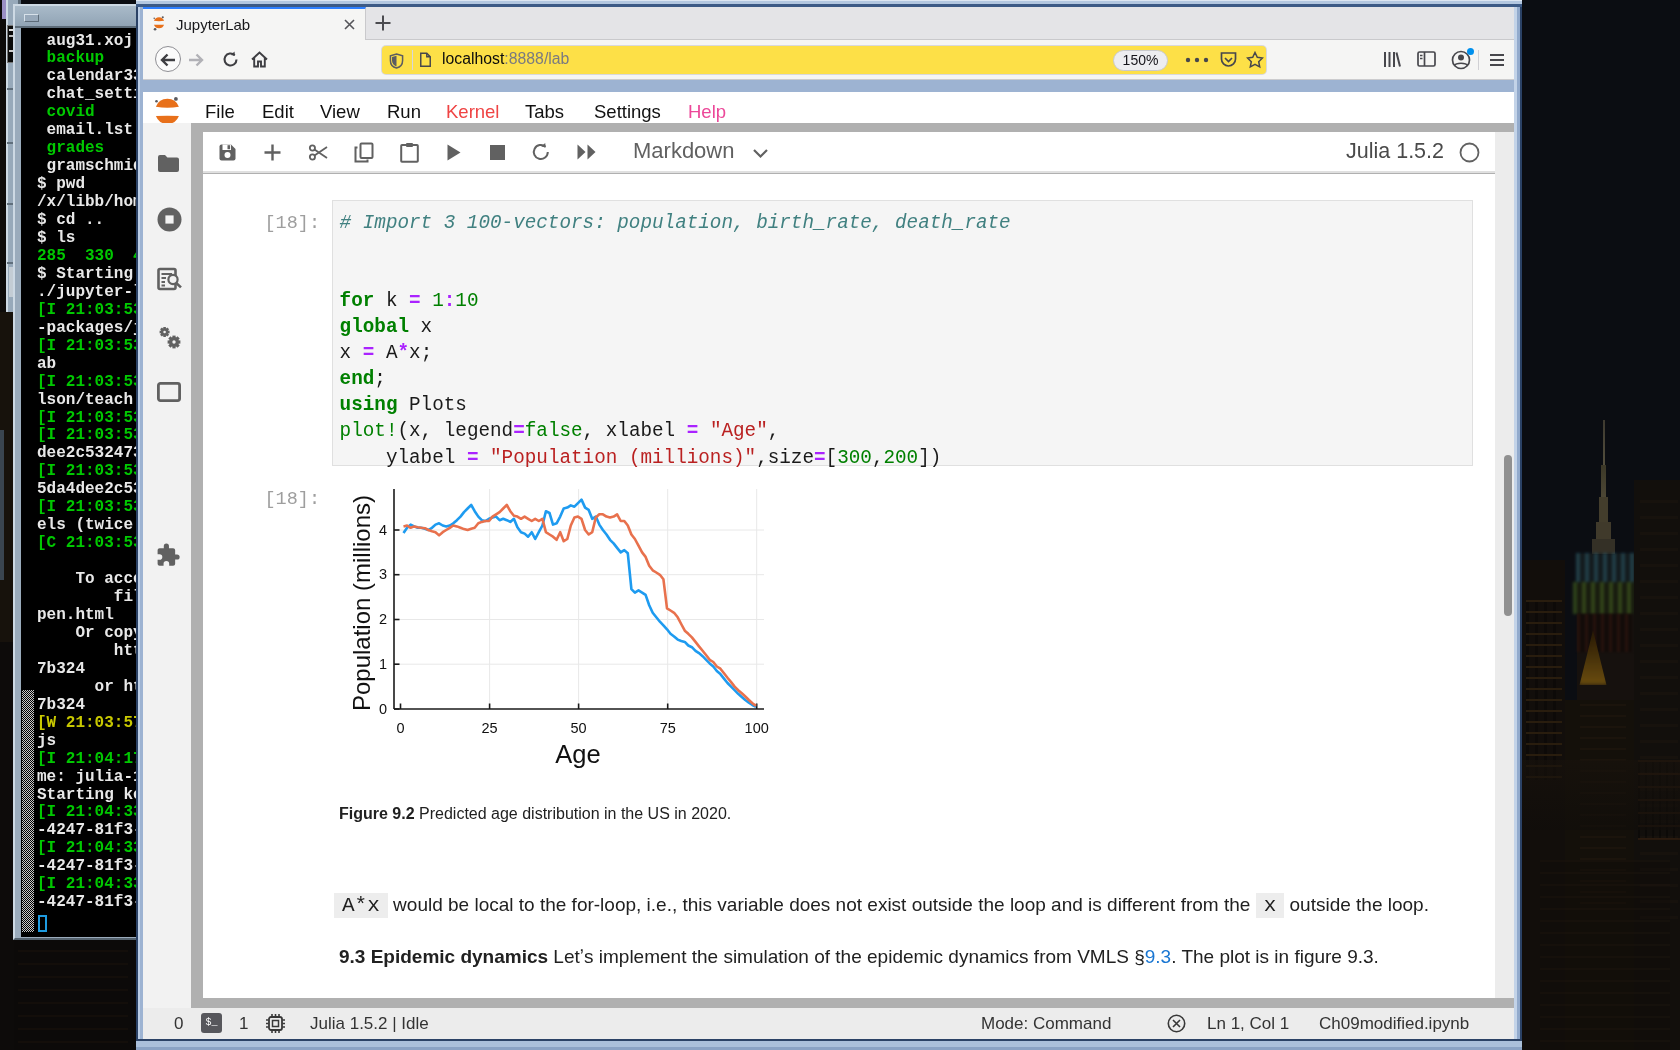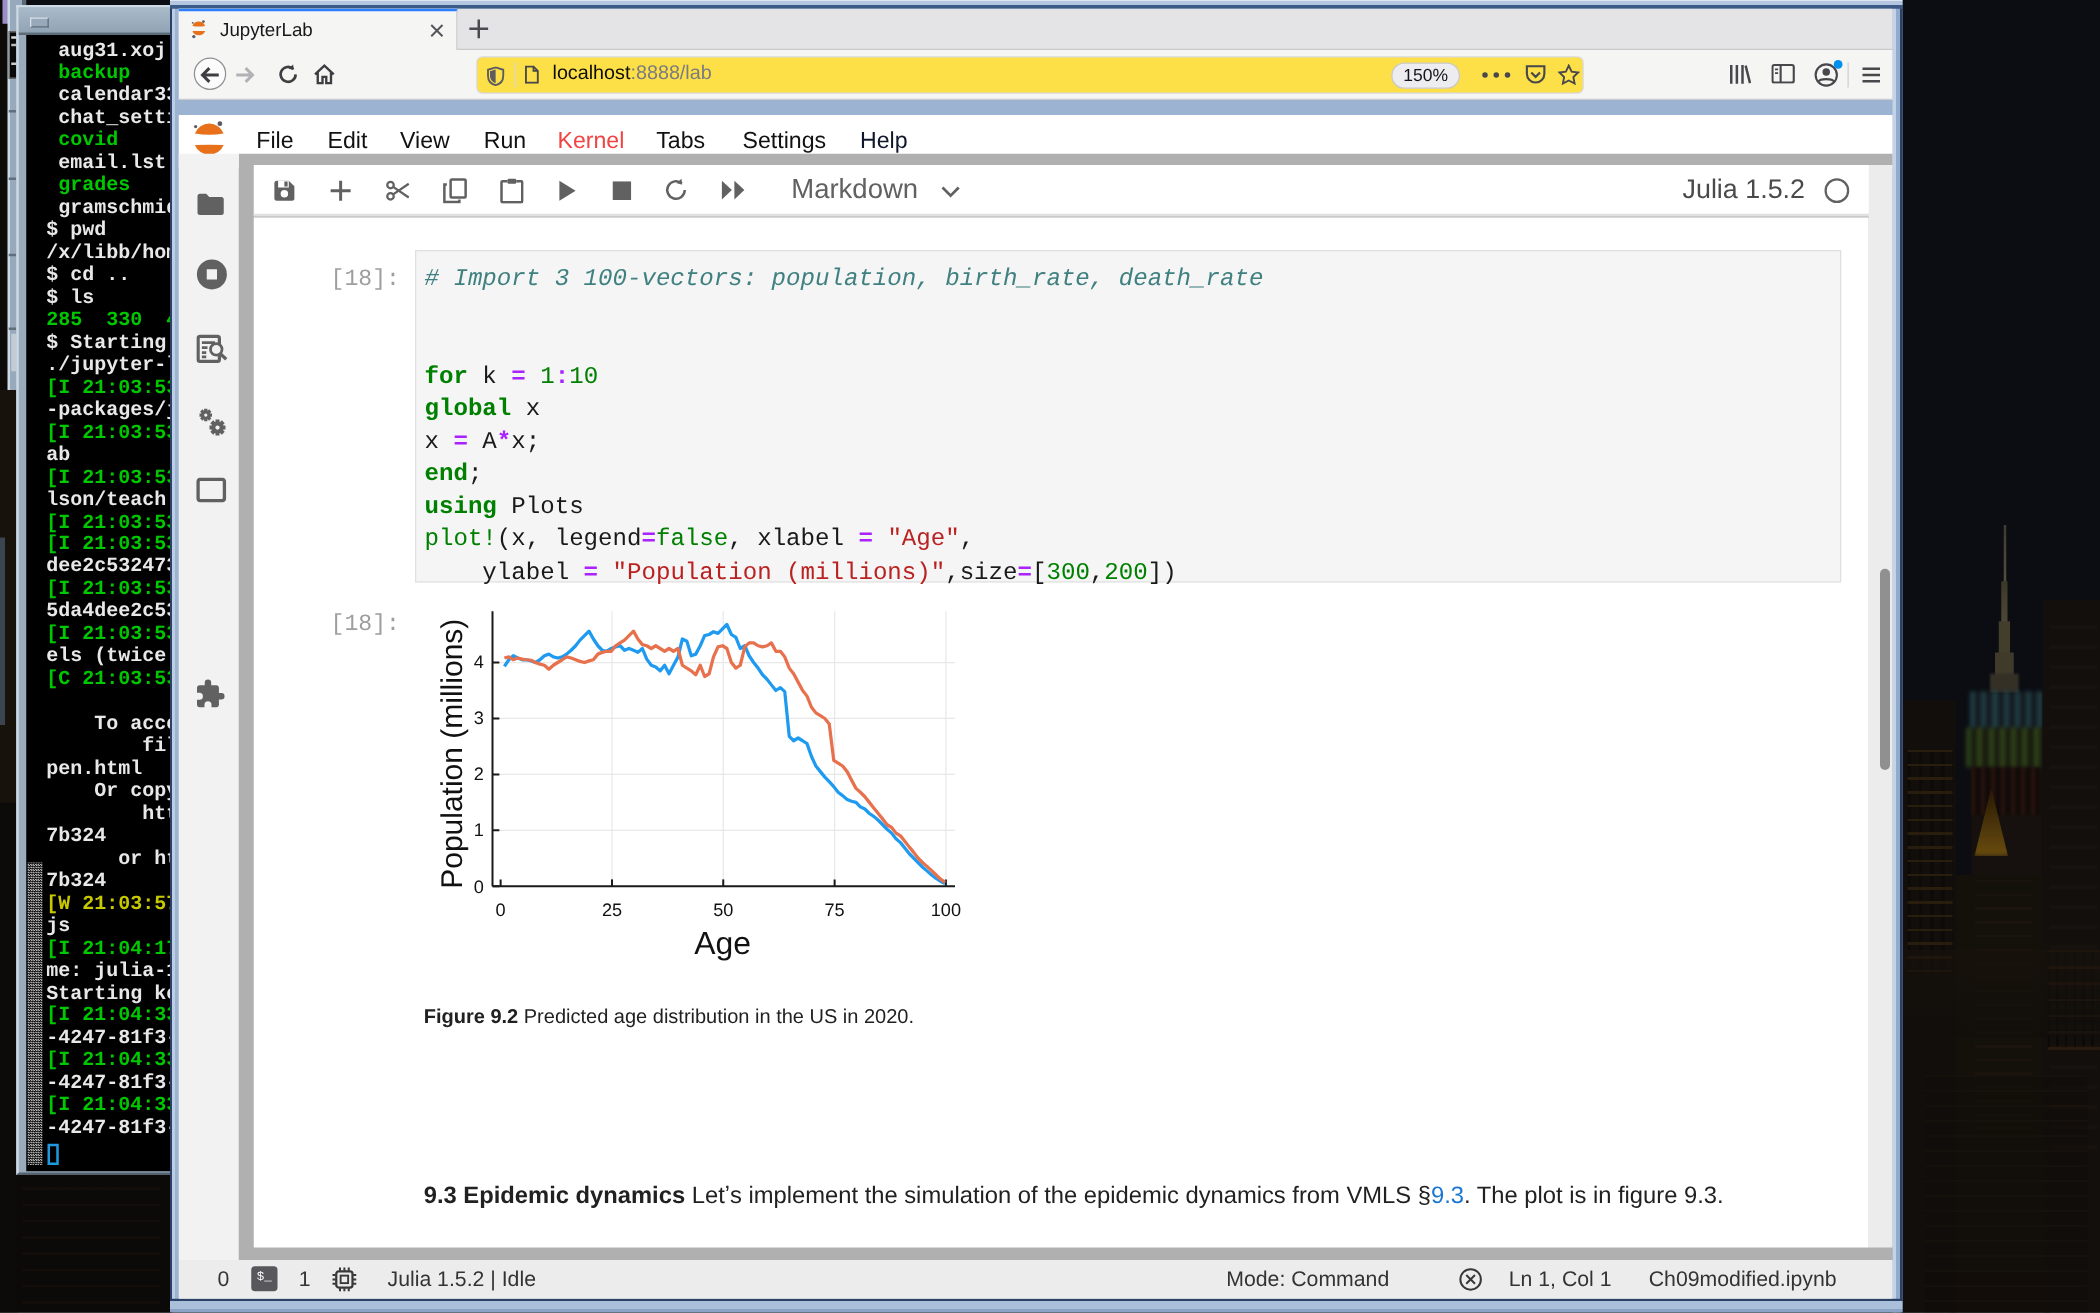--- a/index.html
+++ b/index.html
@@ -226,21 +226,21 @@
       <circle cx="4.5" cy="5.2" r="1.3" fill="#5a5a5f"></circle>
       <circle cx="6.4" cy="30" r="2.4" fill="#5a5a5f"></circle>
     </svg>
     <span class="abs" style="left:62px;top:9px;font-size:18.5px;color:#111;">File</span>
     <span class="abs" style="left:119px;top:9px;font-size:18.5px;color:#111;">Edit</span>
     <span class="abs" style="left:177px;top:9px;font-size:18.5px;color:#111;">View</span>
     <span class="abs" style="left:244px;top:9px;font-size:18.5px;color:#111;">Run</span>
     <span class="abs" style="left:303px;top:9px;font-size:18.5px;color:#ef4444;">Kernel</span>
     <span class="abs" style="left:382px;top:9px;font-size:18.5px;color:#111;">Tabs</span>
     <span class="abs" style="left:451px;top:9px;font-size:18.5px;color:#111;">Settings</span>
-    <span class="abs" style="left:545px;top:9px;font-size:18.5px;color:#0f172a;">Help</span>
+    <span class="abs" style="left:545px;top:9px;font-size:18.5px;color:#ec4899;">Help</span>
   </div>
 
   <div class="abs" style="left:55px;top:123px;width:1323px;height:885px;background:#b0b0b0;"></div>
 
   <div class="abs" id="sidebar" style="left:7px;top:123px;width:48px;height:885px;background:#f2f2f2;">
     <svg class="abs" style="left:14px;top:31px;" width="23" height="19" viewBox="0 0 23 19">
         <path d="M1 3 q0-2 2-2 h5 l2.4 2.6 H20 q2 0 2 2 V16 q0 2 -2 2 H3 q-2 0 -2-2 Z" fill="#616161"></path>
       </svg>
     <svg class="abs" style="left:14px;top:84px;" width="25" height="25" viewBox="0 0 25 25">
         <circle cx="12.5" cy="12.5" r="12" fill="#616161"></circle>
@@ -412,18 +412,19 @@
         <text x="50" y="54.5" text-anchor="end">4</text>
       </g>
       <text x="241" y="283" text-anchor="middle" font-family="Liberation Sans, sans-serif" font-size="25.5" fill="#111">Age</text>
       <text x="32.5" y="123" text-anchor="middle" font-family="Liberation Sans, sans-serif" font-size="24" fill="#111" transform="rotate(-90 32.5 123)">Population (millions)</text>
 
       <polyline fill="none" stroke="#1e9bf0" stroke-width="2.6" stroke-linejoin="round" points="66.5,53.1 70.1,47.8 73.6,44.6 77.2,46.4 80.7,47.8 84.3,47.8 87.9,48.7 91.4,50.0 95.0,47.8 98.5,44.6 102.1,43.3 105.7,45.5 109.2,46.4 112.8,45.5 116.3,43.3 119.9,40.2 123.5,36.6 127.0,32.1 130.6,28.5 134.2,24.9 137.7,31.2 141.3,36.6 144.8,40.2 148.4,41.0 152.0,38.8 155.5,37.5 159.1,36.6 162.6,40.2 166.2,38.8 169.8,40.2 173.3,41.9 176.9,38.8 180.4,47.3 184.0,52.2 187.6,53.6 191.1,56.7 194.7,52.2 198.2,59.0 201.8,52.2 205.4,45.5 208.9,31.2 212.5,33.0 216.0,44.6 219.6,43.3 223.2,36.6 226.7,28.5 230.3,27.6 233.8,25.4 237.4,26.7 241.0,23.1 244.5,19.6 248.1,27.6 251.7,29.9 255.2,38.8 258.8,36.6 262.3,44.6 265.9,50.0 269.5,54.5 273.0,59.8 276.6,63.4 280.1,67.9 283.7,72.4 287.3,70.1 290.8,73.3 294.4,109.1 297.9,112.6 301.5,110.4 305.1,112.6 308.6,114.9 312.2,125.2 315.7,132.8 319.3,137.3 322.9,141.7 326.4,145.3 330.0,149.3 333.5,153.8 337.1,156.5 340.7,159.6 344.2,161.0 347.8,161.9 351.3,165.5 354.9,167.2 358.5,170.8 362.0,173.1 365.6,176.2 369.2,179.8 372.7,183.4 376.3,186.5 379.8,191.0 383.4,194.1 387.0,198.6 390.5,203.0 394.1,206.6 397.6,210.2 401.2,213.8 404.8,216.9 408.3,220.0 411.9,222.7 415.4,225.0 419.0,226.8"></polyline>
       <polyline fill="none" stroke="#e8714d" stroke-width="2.6" stroke-linejoin="round" points="66.5,46.4 70.1,45.5 73.6,47.8 77.2,46.4 80.7,47.3 84.3,47.8 87.9,48.2 91.4,50.0 95.0,51.3 98.5,52.2 102.1,55.4 105.7,52.2 109.2,50.0 112.8,47.8 116.3,45.5 119.9,46.4 123.5,47.8 127.0,49.1 130.6,50.0 134.2,48.7 137.7,47.8 141.3,43.3 144.8,41.9 148.4,41.0 152.0,41.0 155.5,36.6 159.1,34.3 162.6,32.1 166.2,28.5 169.8,24.9 173.3,31.2 176.9,35.7 180.4,36.6 184.0,38.8 187.6,36.6 191.1,38.8 194.7,41.0 198.2,38.8 201.8,41.0 205.4,38.8 208.9,52.2 212.5,54.5 216.0,56.7 219.6,59.8 223.2,52.2 226.7,61.2 230.3,59.0 233.8,45.5 237.4,37.5 241.0,36.6 244.5,38.8 248.1,50.0 251.7,54.5 255.2,52.2 258.8,37.5 262.3,34.3 265.9,34.3 269.5,36.6 273.0,37.5 276.6,36.6 280.1,34.3 283.7,41.0 287.3,41.0 290.8,45.5 294.4,54.5 297.9,59.0 301.5,65.7 305.1,72.4 308.6,76.9 312.2,85.8 315.7,90.3 319.3,92.5 322.9,94.8 326.4,99.2 330.0,128.3 333.5,130.5 337.1,132.8 340.7,137.3 344.2,144.0 347.8,150.7 351.3,153.8 354.9,157.4 358.5,161.9 362.0,166.4 365.6,170.8 369.2,175.3 372.7,179.8 376.3,182.0 379.8,186.5 383.4,188.7 387.0,193.2 390.5,197.7 394.1,202.1 397.6,206.6 401.2,210.2 404.8,213.3 408.3,216.5 411.9,220.0 415.4,223.2 419.0,225.9"></polyline>
     </svg>
 
     <div class="abs" style="left:136px;top:631px;font-size:16px;color:#212121;"><b>Figure 9.2</b> Predicted age distribution in the US in 2020.</div>
+    <div class="abs" style="left:131px;top:720px;font-size:19px;color:#212121;"><span class="cm" style="font-size:21px;background:#ededed;padding:1px 8px;">A*x</span> would be local to the for-loop, i.e., this variable does not exist outside the loop and is different from the <span class="cm" style="font-size:21px;background:#ededed;padding:1px 8px;">x</span> outside the loop.</div>
     <div class="abs" style="left:136px;top:772px;font-size:19px;color:#212121;"><b>9.3 Epidemic dynamics</b> Letʼs implement the simulation of the epidemic dynamics from VMLS §<span style="color:#1976d2;">9.3</span>. The plot is in figure 9.3.</div>
   </div>
 
   <div class="abs" style="left:1359px;top:131.5px;width:19px;height:866.5px;background:#ececec;"></div>
   <div class="abs" style="left:1367.5px;top:455px;width:8px;height:161px;background:#909090;border-radius:4px;"></div>
 </div>
 
 </body></html>

